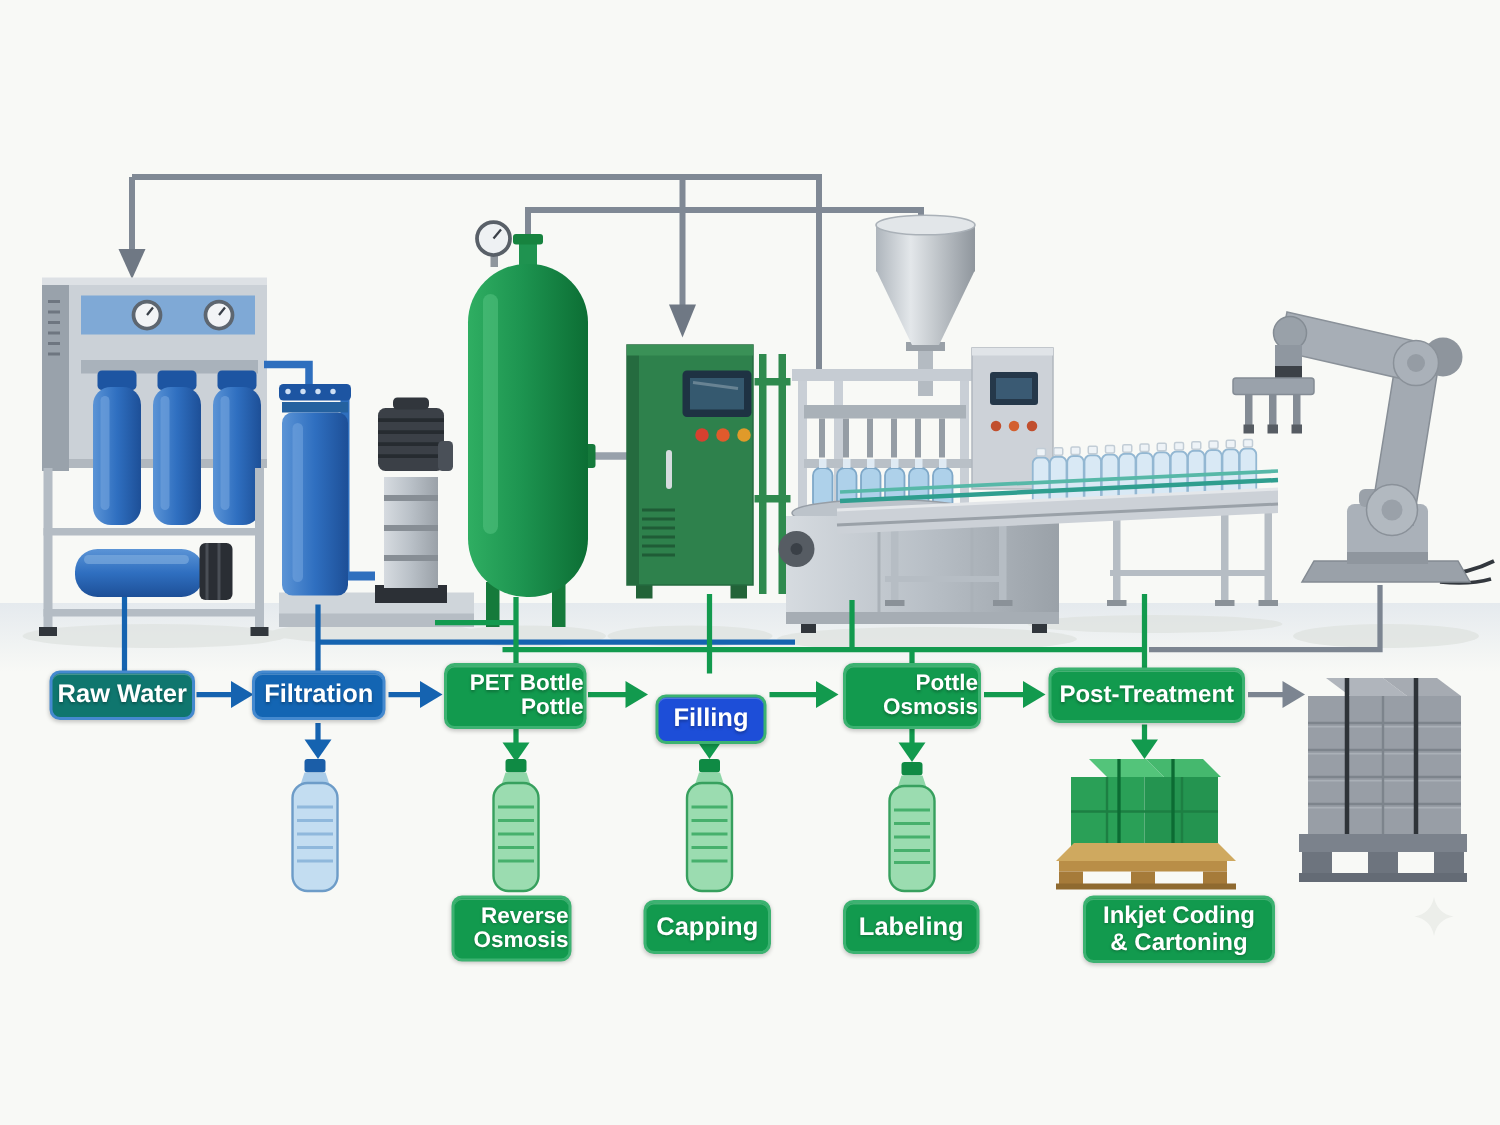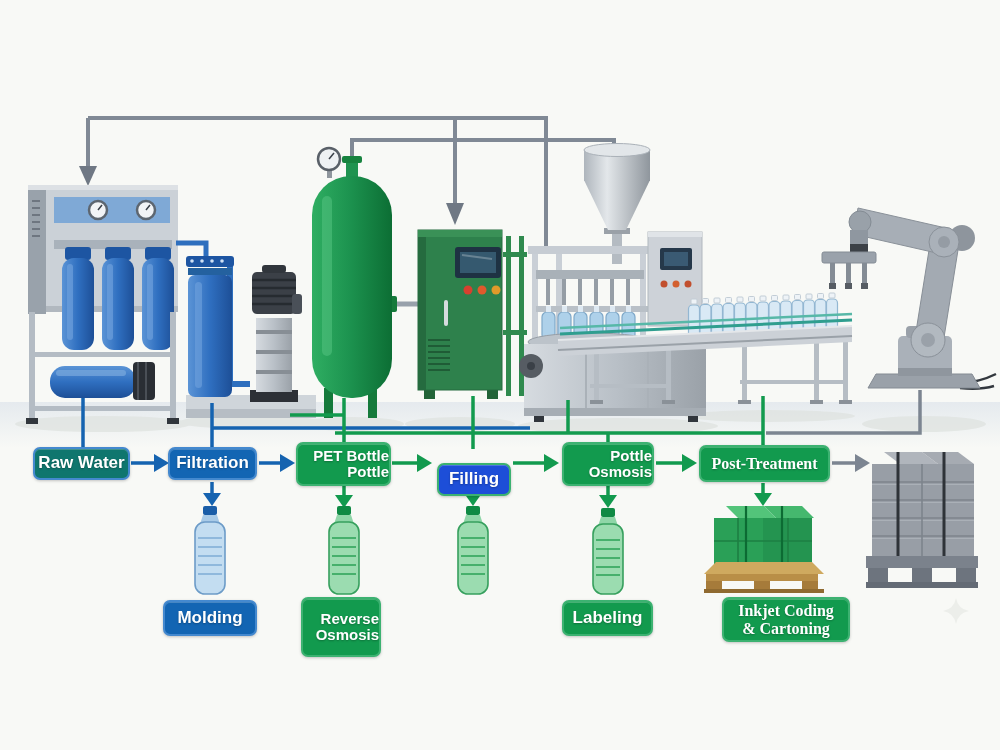--- a/index.html
+++ b/index.html
@@ -4,21 +4,21 @@
 <style>
   html,body{margin:0;padding:0;background:#e9e9e9;}
   #stage{position:relative;width:1000px;height:750px;background:#f8f9f6;overflow:hidden;
          font-family:"Liberation Sans","DejaVu Sans",sans-serif;}
   #scene{position:absolute;left:0;top:0;}
   .box{position:absolute;display:flex;flex-direction:column;align-items:center;justify-content:center;
        color:#fff;font-weight:bold;text-align:center;line-height:1.1;border-radius:7px;
        border:2px solid transparent;box-sizing:border-box;
        box-shadow:0 1px 3px rgba(0,0,0,.22), inset 0 1px 0 rgba(255,255,255,.22);
        text-shadow:0 1px 2px rgba(0,0,0,.28);z-index:5;}
-  .f17{font-size:17px;} .f16{font-size:16px;font-family:Liberation Serif, serif;} .f15{font-size:15px;align-items:flex-end;}
+  .f17{font-size:17px;} .f16{font-size:16px;} .f15{font-size:15px;align-items:flex-end;}
 </style>
 </head>
 <body>
 
 <div id="stage">
 <svg id="scene" width="1000" height="750" viewBox="0 0 1000 750">
   <defs>
     <linearGradient id="steelV" x1="0" y1="0" x2="1" y2="0">
       <stop offset="0" stop-color="#d6dbe0"></stop>
           <stop offset=".5" stop-color="#b9c0c7"></stop>
@@ -434,27 +434,27 @@
 </div>
 <div class="box f15" style="left: 562px; top: 442px; width: 92px; height: 44px; background: rgb(18, 154, 78); border-color: rgb(60, 178, 113);">
   <span>Pottle</span>
       <span>Osmosis</span>
 </div>
 <div class="box f16" style="left: 699px; top: 445px; width: 131px; height: 37px; background: rgb(18, 154, 78); border-color: rgb(60, 178, 113);">
   <span>Post-Treatment</span>
       <span></span>
 </div>
 
-<div class="box f17" style="left: 163px; top: 600px; width: 94px; height: 36px; background: rgb(19, 101, 179); border-color: rgb(68, 137, 207);">
-  <span>Molding</span>
-      <span></span>
-</div>
-<div class="box f15" style="left: 301px; top: 597px; width: 80px; height: 60px; background: rgb(18, 154, 78); border-color: rgb(60, 178, 113); padding-left: 28px;">
+<div class="box f15" style="left: 301px; top: 597px; width: 80px; height: 44px; background: rgb(18, 154, 78); border-color: rgb(60, 178, 113); padding-left: 28px;">
   <span>Reverse</span>
       <span>Osmosis</span>
+</div>
+<div class="box f17" style="left: 429px; top: 600px; width: 85px; height: 36px; background: rgb(18, 154, 78); border-color: rgb(60, 178, 113);">
+  <span>Capping</span>
+      <span></span>
 </div>
 <div class="box f17" style="left: 562px; top: 600px; width: 91px; height: 36px; background: rgb(18, 154, 78); border-color: rgb(60, 178, 113); text-align: right;">
   <span>Labeling</span>
       <span></span>
 </div>
 <div class="box f16" style="left: 722px; top: 597px; width: 128px; height: 45px; background: rgb(18, 154, 78); border-color: rgb(60, 178, 113);">
   <span>Inkjet Coding</span>
       <span>&amp; Cartoning</span>
 </div>
 </div>

